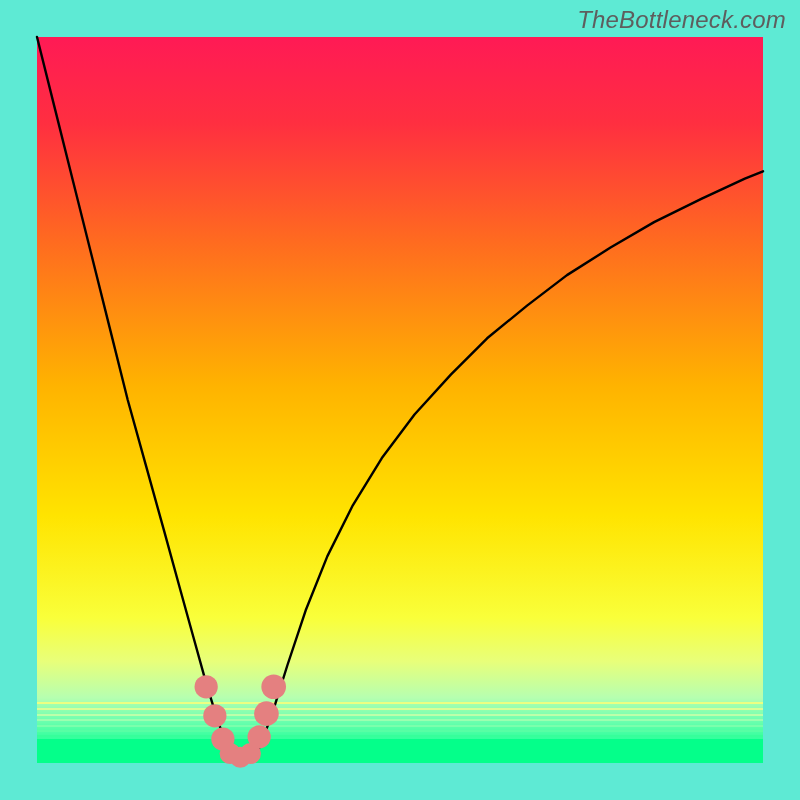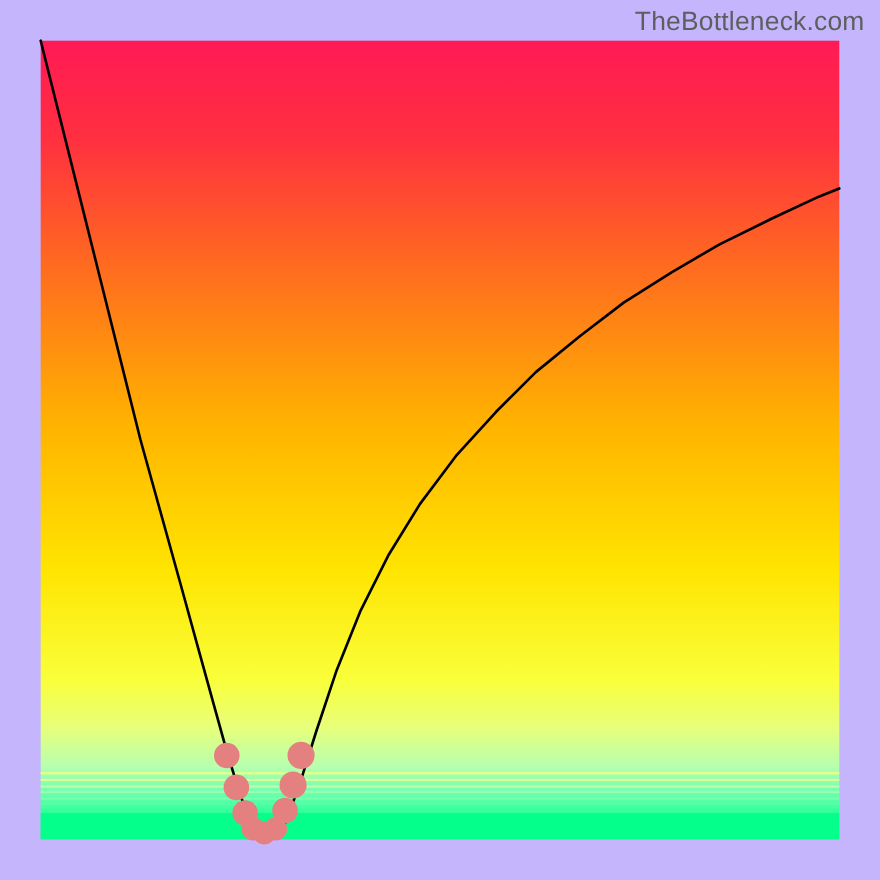--- a/index.html
+++ b/index.html
@@ -3,21 +3,22 @@
 <meta charset="utf-8">
 <style>
   * { margin: 0; padding: 0; box-sizing: border-box; }
   html, body { width: 800px; height: 800px; overflow: hidden; }
   body { background: #000; position: relative; font-family: Arial, Helvetica, sans-serif; }
 
   .outer {
     position: absolute;
     left: 0; top: 0;
     width: 800px; height: 800px;
-    background: #c4b5fd;
+    background: #5eead4;
+    font-style: italic;
   }
 
   .plot {
     position: absolute;
     left: 37px;
     top: 37px;
     width: 726px;
     height: 726px;
     
   }

